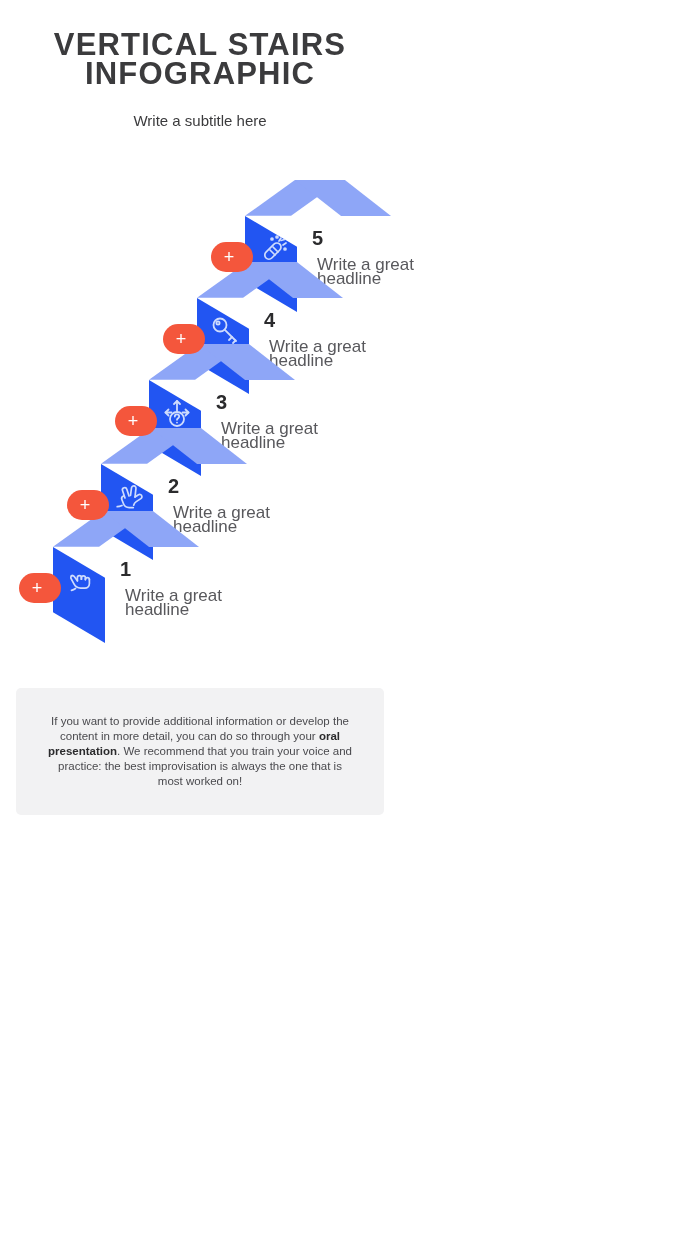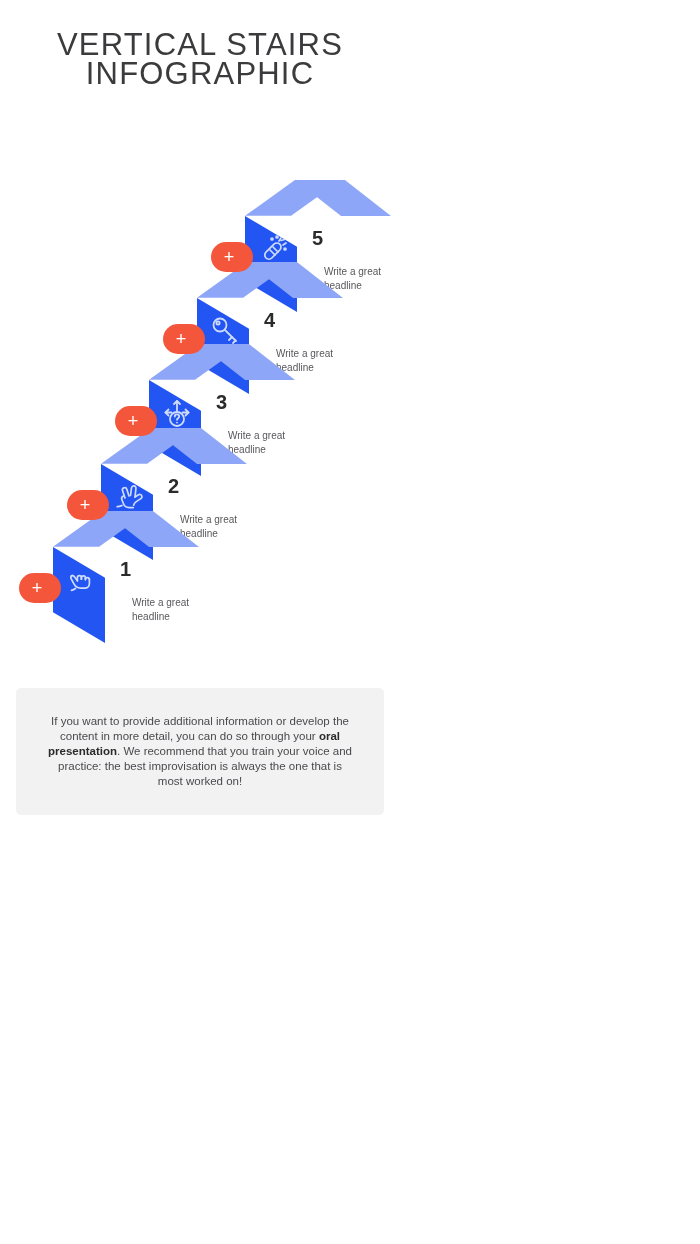--- a/index.html
+++ b/index.html
@@ -18,21 +18,21 @@
   
   .header {
     position: absolute;
     left: 0;
     top: 30px;
     width: 400px;
     text-align: center;
   }
   .title {
     font-family: "Liberation Sans", sans-serif;
-    font-weight: 400;
+    font-weight: 700;
     font-size: 31px;
     line-height: 29px;
     letter-spacing: 1.2px;
     color: #3b3b3d;
     margin: 0;
     padding: 0 10px;
   }
   .subtitle {
     font-family: "Liberation Sans", sans-serif;
     font-weight: 400;
@@ -135,24 +135,24 @@
     font-family: "Liberation Sans", sans-serif;
     font-weight: 700;
     font-size: 20px;
     line-height: 20px;
     color: #2b2b2d;
     margin: 0;
   }
   .step-headline {
     font-family: "Liberation Sans", sans-serif;
     font-weight: 400;
-    font-size: 10px;
+    font-size: 17px;
     line-height: 13.5px;
     color: #58585c;
-    margin: 12px;
+    margin: 5px;
     padding-top: 5px;
     white-space: pre-line;
   }
 
   
   .note-box {
     position: absolute;
     left: 16px;
     top: 688px;
     width: 368px;
@@ -169,20 +169,21 @@
     text-align: center;
     margin: 8px;
   }
   .note-text b { font-weight: 700; color: #2b2b2d; }
 </style>
 </head>
 <body>
 
 <div class="header">
   <h1 class="title">VERTICAL STAIRS INFOGRAPHIC</h1>
+  <p class="subtitle">Write a subtitle here</p>
 </div>
 
 <div class="stairs">
 
   <div class="step" style="left:0px; top:0px;">
     <div class="step-figure" style="left:205px; top:0px;">
       <div class="tread" style="left:40px; top:0px;"></div>
       <div class="tread-right" style="left:90px; top:0px;"></div>
       <div class="riser" style="left:40px; top:36px;"></div>
       <div class="plus-pill" style="left:6px; top:62px;">

